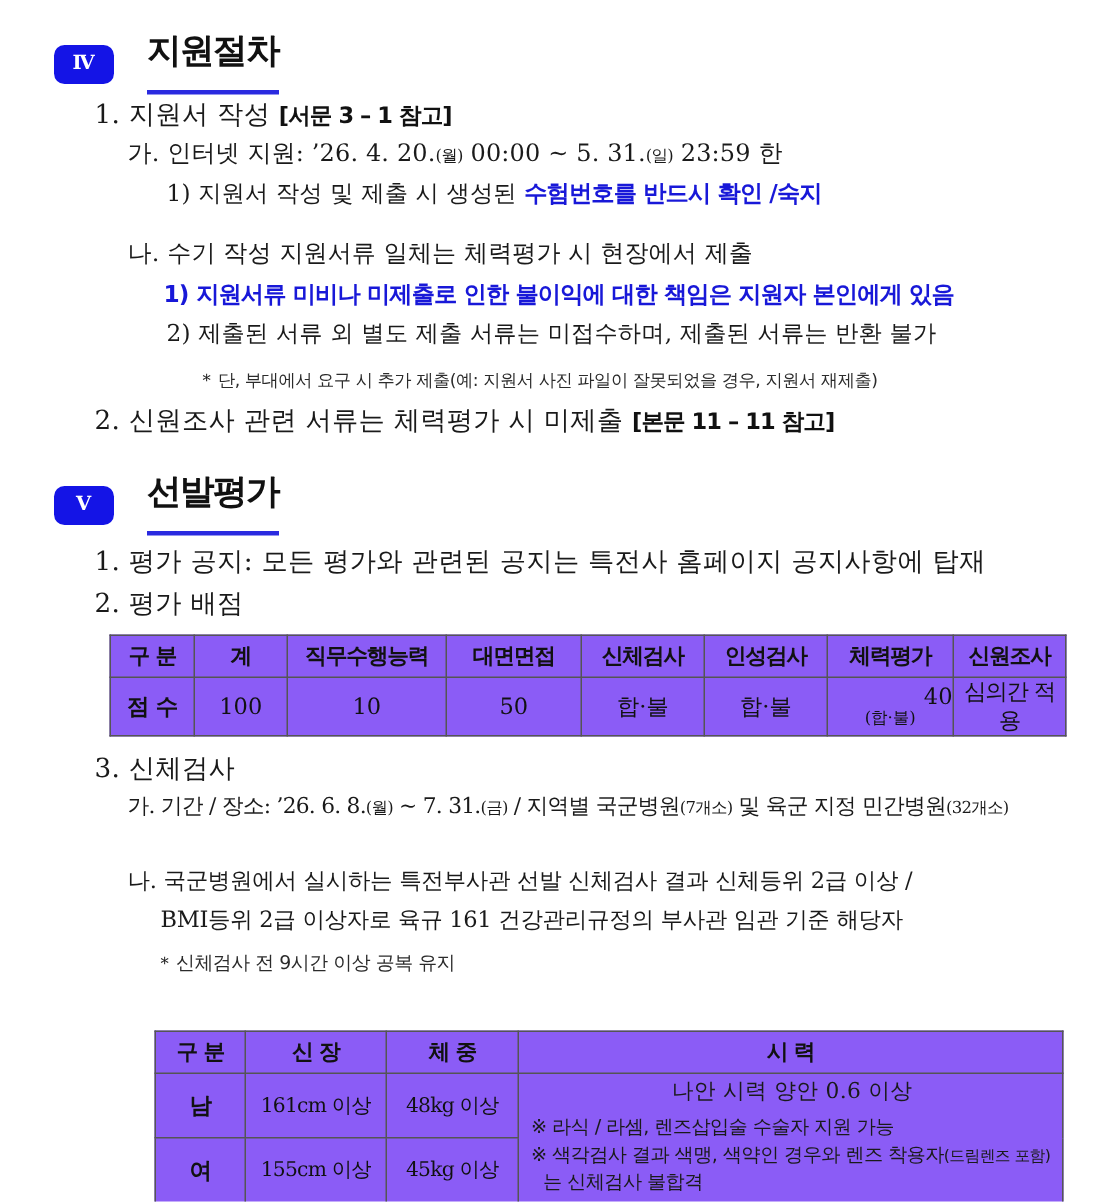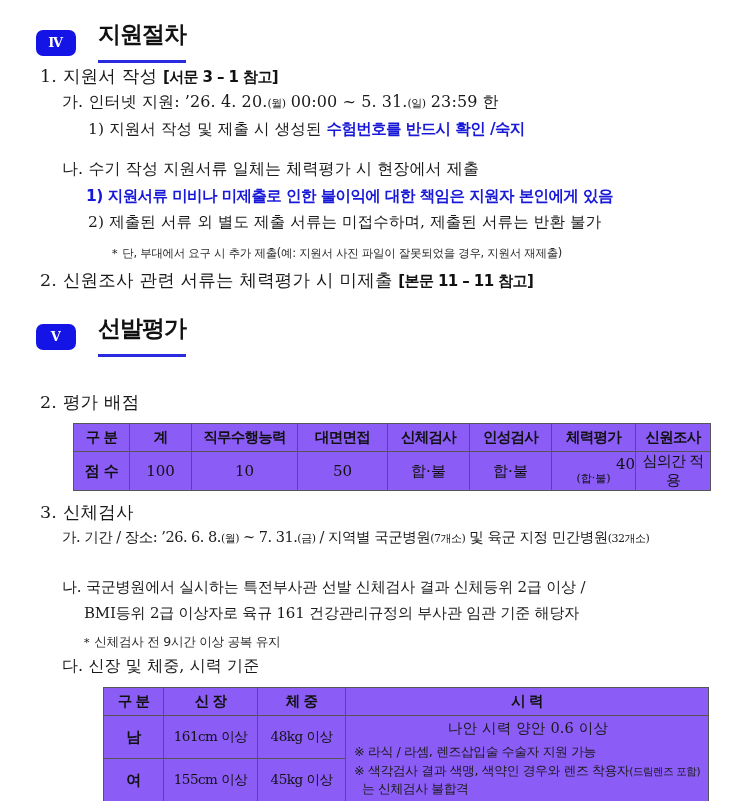--- a/index.html
+++ b/index.html
@@ -55,20 +55,21 @@
     border-bottom: 3px solid #2a2ae0;
     line-height: 1.05;
   }
 
   
   .line {
     position: absolute;
     white-space: nowrap;
     font-family: "DejaVu Serif", "Liberation Serif", serif;
     color: #1a1a1a;
+    margin-left: 23px;
   }
   .lv1 { font-size: 17.5px; letter-spacing: 0.2px; }
   .lv2 { font-size: 16px; letter-spacing: 0.1px; }
   .lv3 { font-size: 15.5px; letter-spacing: 0.1px; }
 
   .b-ref {
     font-family: "DejaVu Sans", "Liberation Sans", sans-serif;
     font-weight: 700;
     font-size: 15px;
     letter-spacing: -0.6px;
@@ -213,20 +214,24 @@
     <span>2.</span>
     <span>신원조사 관련 서류는 체력평가 시 미제출</span>
     <span class="b-ref">[본문 11 – 11 참고]</span>
   </div>
 
   <div class="section-head" style="left:36px; top:316px;">
     <div class="numeral-badge">Ⅴ</div>
     <div class="section-title">선발평가</div>
   </div>
 
+  <div class="line lv1" style="left:40px; top:362px;">
+    <span>1.</span>
+    <span>평가 공지: 모든 평가와 관련된 공지는 특전사 홈페이지 공지사항에 탑재</span>
+  </div>
 
   <div class="line lv1" style="left:40px; top:390px;">
     <span>2.</span>
     <span>평가 배점</span>
   </div>
 
   <table class="grid" id="score-table" style="left:73px; top:423px; width:637px;">
     <colgroup>
       <col style="width:56px">
       <col style="width:62px">
@@ -283,24 +288,20 @@
   </div>
   <div class="line lv2" style="left:84px; top:604px; font-size:15px; letter-spacing:-0.2px;">
     <span>BMI등위 2급 이상자로 육규 161 건강관리규정의 부사관 임관 기준 해당자</span>
   </div>
 
   <div class="line" style="left:84px; top:631px;">
     <span class="tiny">*</span>
     <span class="sans-sm" style="font-size:12.6px;">신체검사 전 9시간 이상 공복 유지</span>
   </div>
 
-  <div class="line lv2" style="left:62px; top:656px;">
-    <span>다.</span>
-    <span>신장 및 체중, 시력 기준</span>
-  </div>
 
   <table class="grid" id="vision-table" style="left:103px; top:687px; width:605px;">
     <colgroup>
       <col style="width:60px">
       <col style="width:94px">
       <col style="width:88px">
       <col style="width:363px">
     </colgroup>
     <thead>
       <tr>

